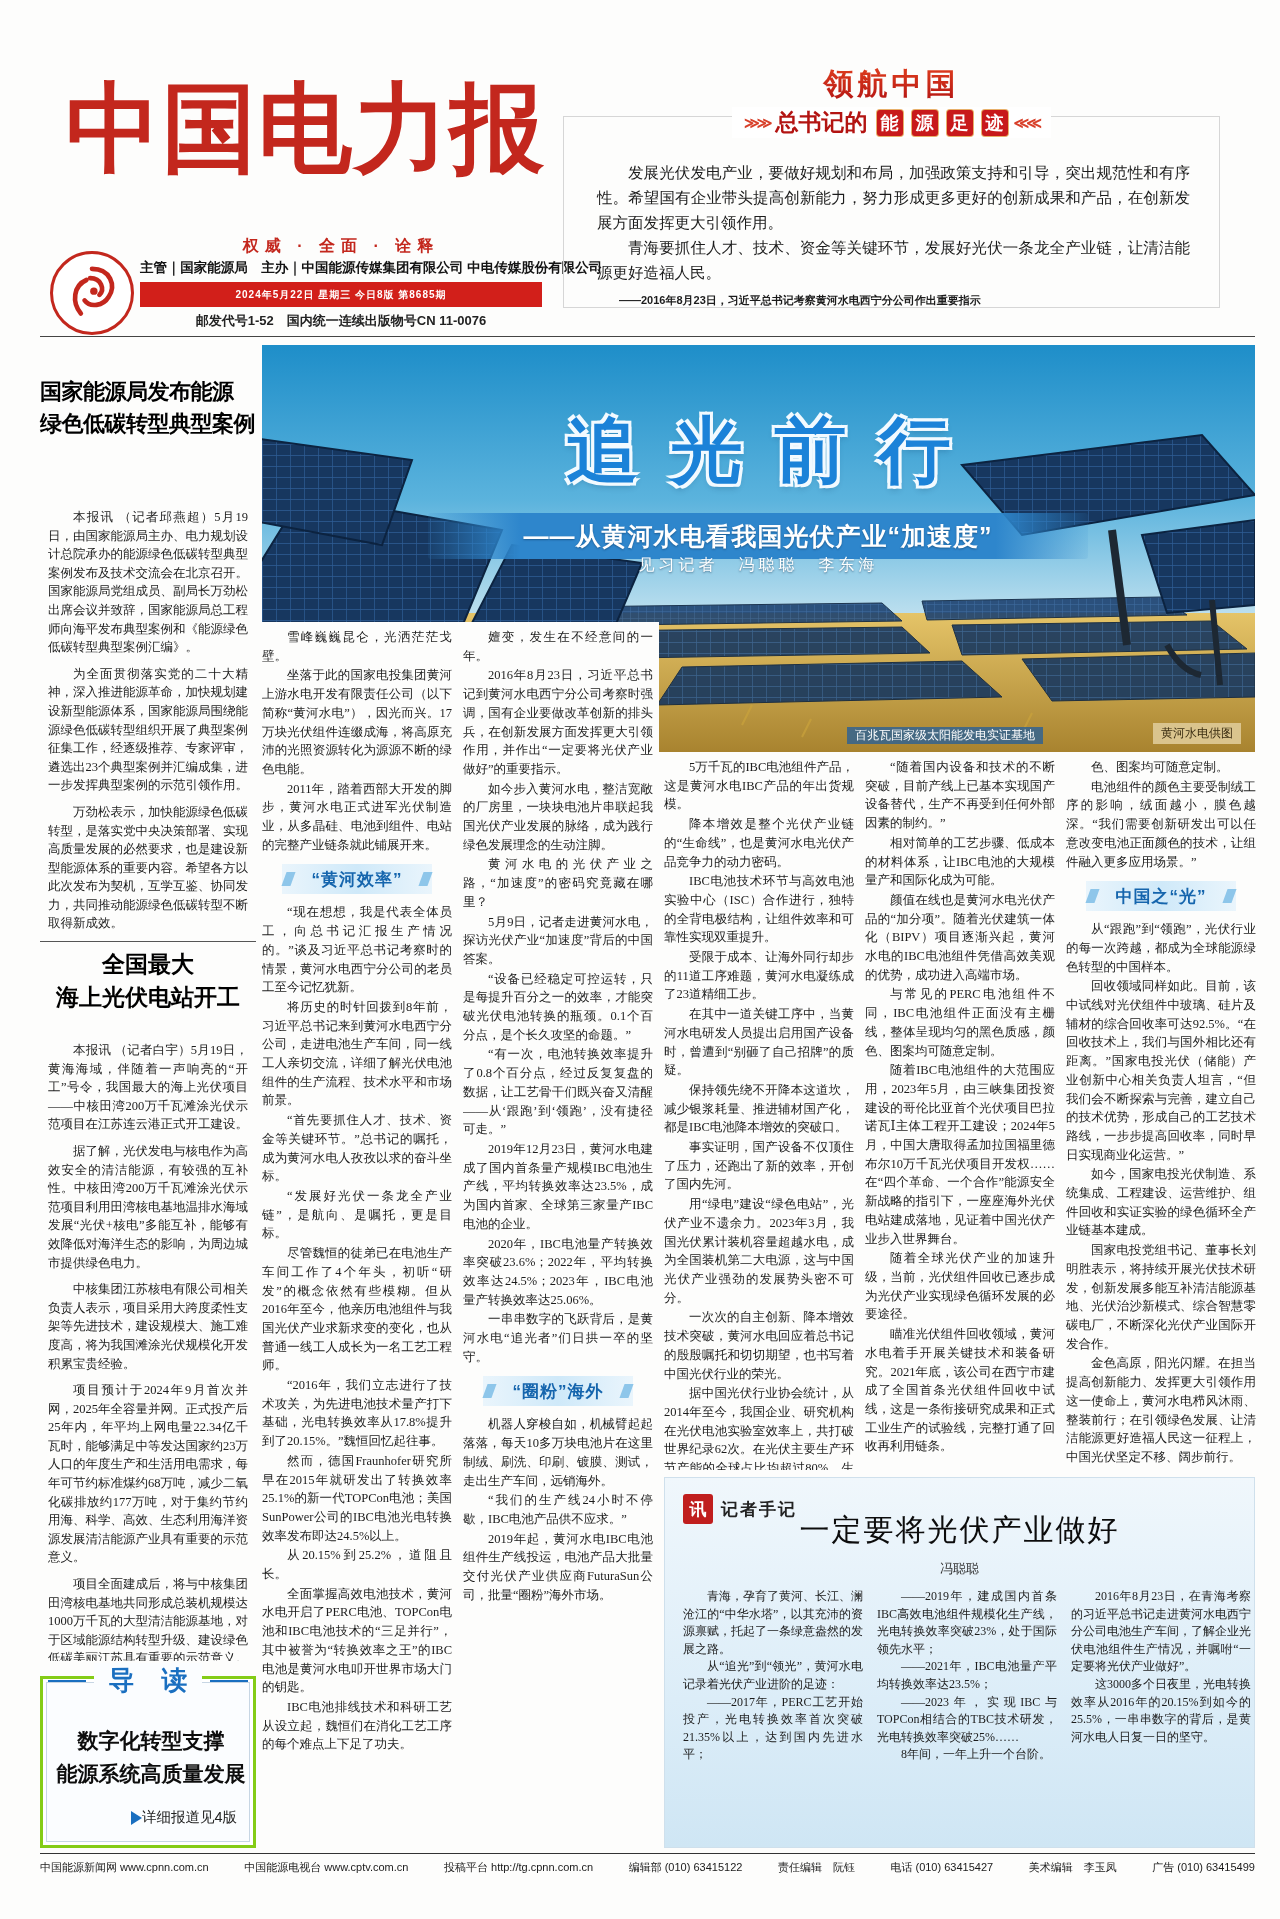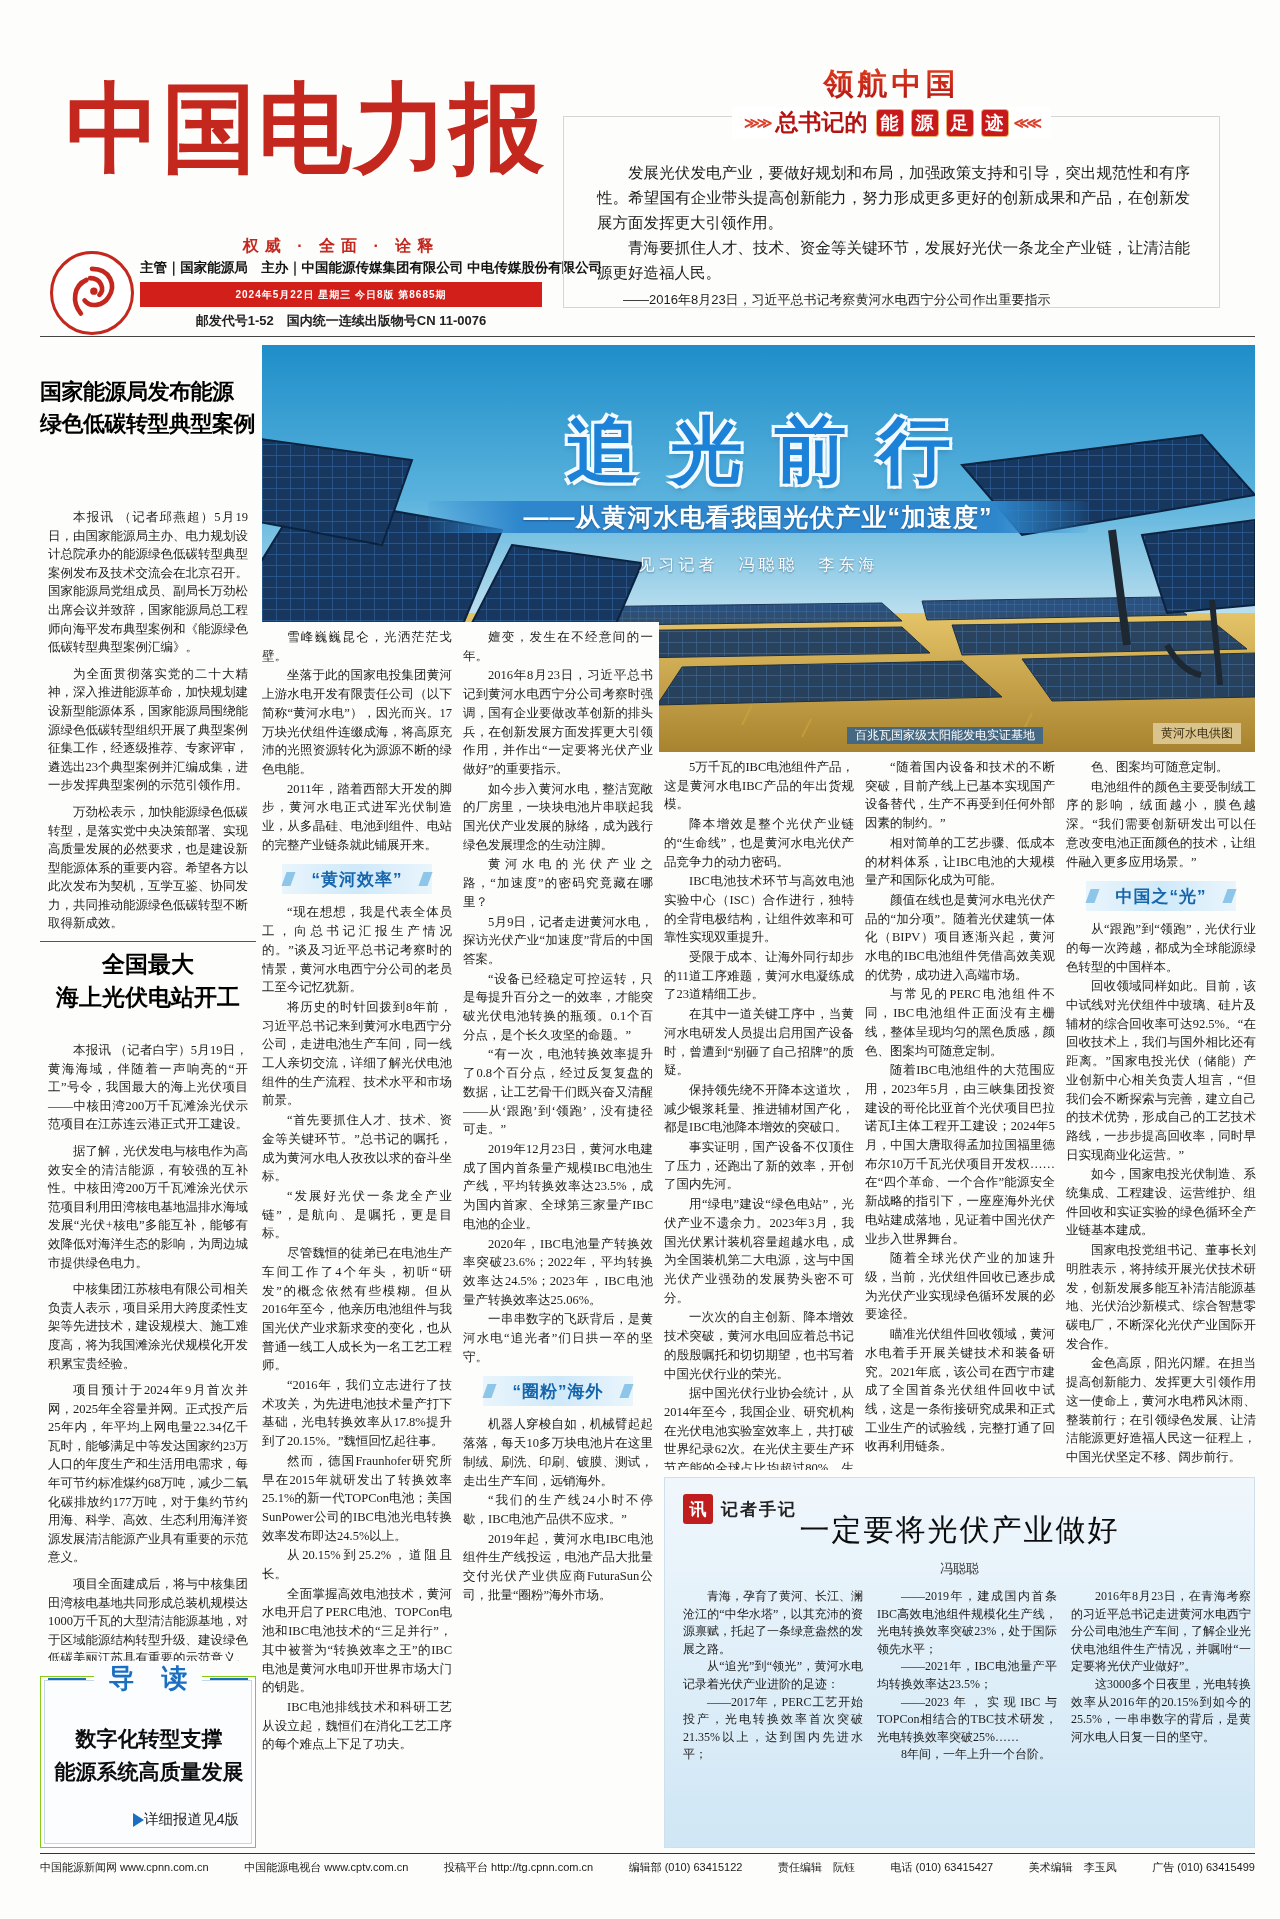--- a/index.html
+++ b/index.html
@@ -32,53 +32,53 @@
   .qb-title{font-size:30px;font-weight:bold;letter-spacing:4px;
       background:linear-gradient(180deg,#e2401f,#b01212);-webkit-background-clip:text;background-clip:text;
       color:transparent;font-family:"Liberation Serif",serif;}
   .qb-sub{margin-top:2px;display:inline-flex;align-items:center;gap:6px;background:#fff;padding:0 12px;}
   .qb-chev{color:#d8402a;font-size:15px;letter-spacing:-3px;font-weight:bold;}
   .qb-sub .who{font-size:23px;font-weight:bold;color:#b31412;font-family:"Liberation Serif",serif;}
   .qb-chip{display:inline-block;width:26px;height:26px;line-height:26px;text-align:center;background:#c8191b;
       color:#fff;font-size:18px;font-weight:bold;border-radius:3px;margin-left:3px;box-shadow:0 0 0 1px #e8b06a;}
   .qb-body{position:absolute;left:34px;right:30px;top:96px;font-size:15.5px;line-height:25px;text-align:justify;}
   .qb-body p{margin:0;text-indent:2em;}
-  .qb-attr{margin-top:3px;font-family:"Liberation Sans",sans-serif;font-weight:normal;font-size:13px;
+  .qb-attr{margin-top:3px;font-family:"Liberation Sans",sans-serif;font-weight:bold;font-size:11px;
       text-indent:2em;line-height:24px;}
 
   
   .sb-head1{position:absolute;left:40px;top:376px;width:216px;font-family:"Liberation Sans",sans-serif;
       font-weight:bold;font-size:22px;line-height:1.45;color:#000;letter-spacing:-0.5px;white-space:nowrap;}
   .sb-body{position:absolute;left:40px;width:216px;overflow:hidden;}
   .sb-body p{margin:8px;font-size:12.5px;line-height:18.6px;text-align:justify;text-indent:2em;}
   .sb-rule{position:absolute;left:40px;width:216px;height:1px;background:#555;}
   .sb-head2{position:absolute;left:40px;top:948px;width:216px;text-align:center;
       font-family:"Liberation Sans",sans-serif;font-weight:bold;font-size:23px;line-height:1.45;color:#000;}
 
   
-  .guide-box{position:absolute;left:40px;top:1676px;width:216px;height:172px;border:1px solid #84cc16;
+  .guide-box{position:absolute;left:40px;top:1676px;width:216px;height:172px;border:3px solid #84cc16;
       box-shadow:inset 0 0 0 3px #fff, inset 0 0 0 4px #c7d6e4;background:#fbfdff;}
   .guide-title{position:absolute;left:0;top:-16px;width:100%;display:flex;align-items:center;justify-content:center;gap:8px;}
   .guide-title .ln{flex:0 0 38px;height:2px;background:#1a6fc0;}
   .guide-title .tx{color:#1a6fc0;font-size:26px;font-weight:bold;letter-spacing:10px;
       font-family:"Liberation Sans",sans-serif;background:#fbfdff;padding:0 4px 0 14px;}
   .guide-head{position:absolute;left:8px;top:46px;width:200px;text-align:center;
       font-family:"Liberation Sans",sans-serif;font-weight:bold;font-size:21px;line-height:1.55;color:#0d0d0d;}
   .guide-more{position:absolute;right:16px;bottom:18px;font-size:14.5px;color:#222;
       font-family:"Liberation Sans",sans-serif;display:flex;align-items:center;}
   .tri{width:0;height:0;border-left:11px solid #1a6fc0;border-top:7px solid transparent;border-bottom:7px solid transparent;}
 
   
   .photo{position:absolute;left:262px;top:345px;width:993px;height:407px;overflow:hidden;
       background:linear-gradient(180deg,#1e8ec9 0%,#5bb3dd 38%,#aed9ec 62%,#cfe7f2 72%,#d8b75a 78%,#b9913a 100%);}
   .photo .white-notch{position:absolute;left:0;top:277px;width:397px;height:130px;background:#fdfdfc;}
   .ph-title{position:absolute;left:0;top:58px;width:100%;text-align:center;font-family:"Liberation Sans",sans-serif;
       font-weight:bold;font-size:72px;letter-spacing:32px;color:#1b82d8;text-indent:32px;
       text-shadow:-3px -3px 0 #f2faff,3px -3px 0 #f2faff,-3px 3px 0 #f2faff,3px 3px 0 #f2faff,0 4px 6px rgba(0,40,80,.25);}
-  .ph-sub{position:absolute;left:166px;top:156px;width:660px;height:32px;border-radius:3px;
+  .ph-sub{position:absolute;left:166px;top:168px;width:660px;height:46px;border-radius:3px;
       background:linear-gradient(90deg,rgba(46,134,204,0.1),#2e86cc 14%,#2e86cc 86%,rgba(46,134,204,0.1));
       display:flex;align-items:center;justify-content:center;color:#fff;font-weight:bold;font-size:25px;
       font-family:"Liberation Sans",sans-serif;letter-spacing:1px;text-shadow:0 1px 2px rgba(0,30,60,.4);}
   .ph-by{position:absolute;left:0;top:210px;width:100%;text-align:center;color:#fff;font-size:16px;
       letter-spacing:4px;text-shadow:0 1px 2px rgba(0,30,60,.5);font-family:Liberation Sans, sans-serif;}
   .ph-cap1{position:absolute;left:585px;bottom:8px;background:rgba(42,96,150,.8);color:#fff;font-size:12px;
       padding:0 8px;font-family:"Liberation Sans",sans-serif;}
   .ph-cap2{position:absolute;right:14px;bottom:8px;background:rgba(221,201,150,.92);color:#3a2c10;font-size:12px;
       padding:2px 8px;font-family:"Liberation Sans",sans-serif;}
 

